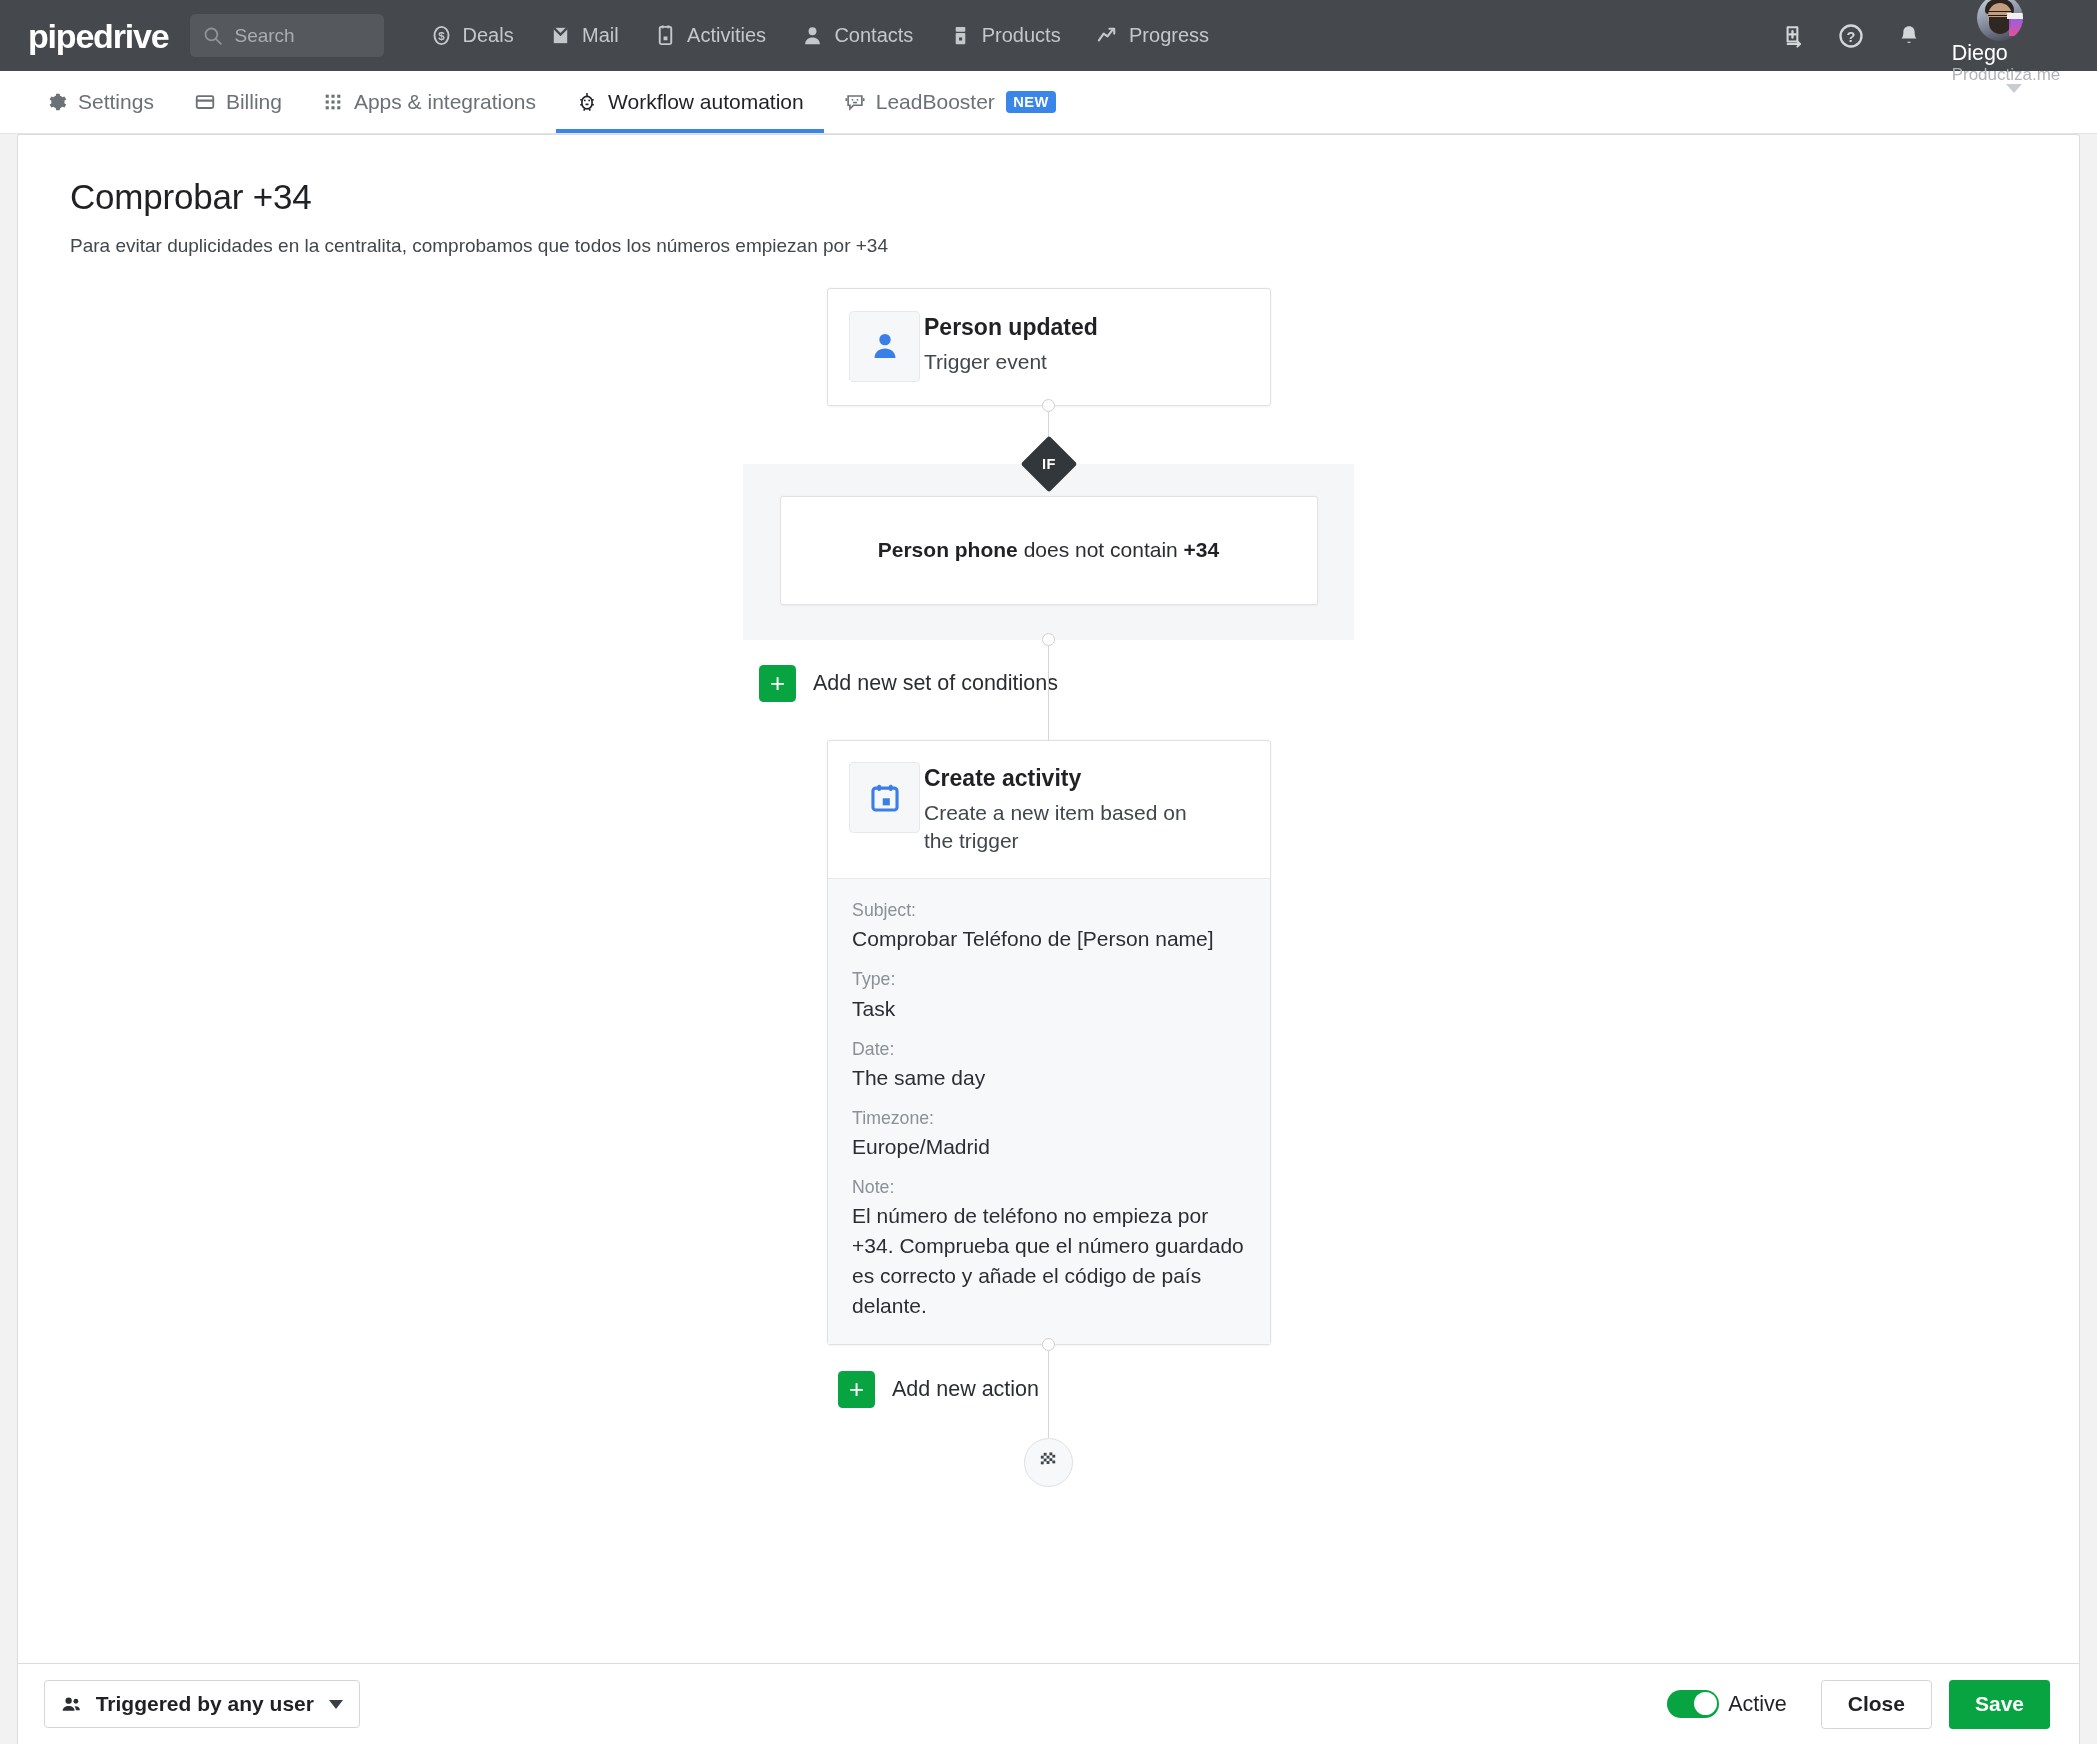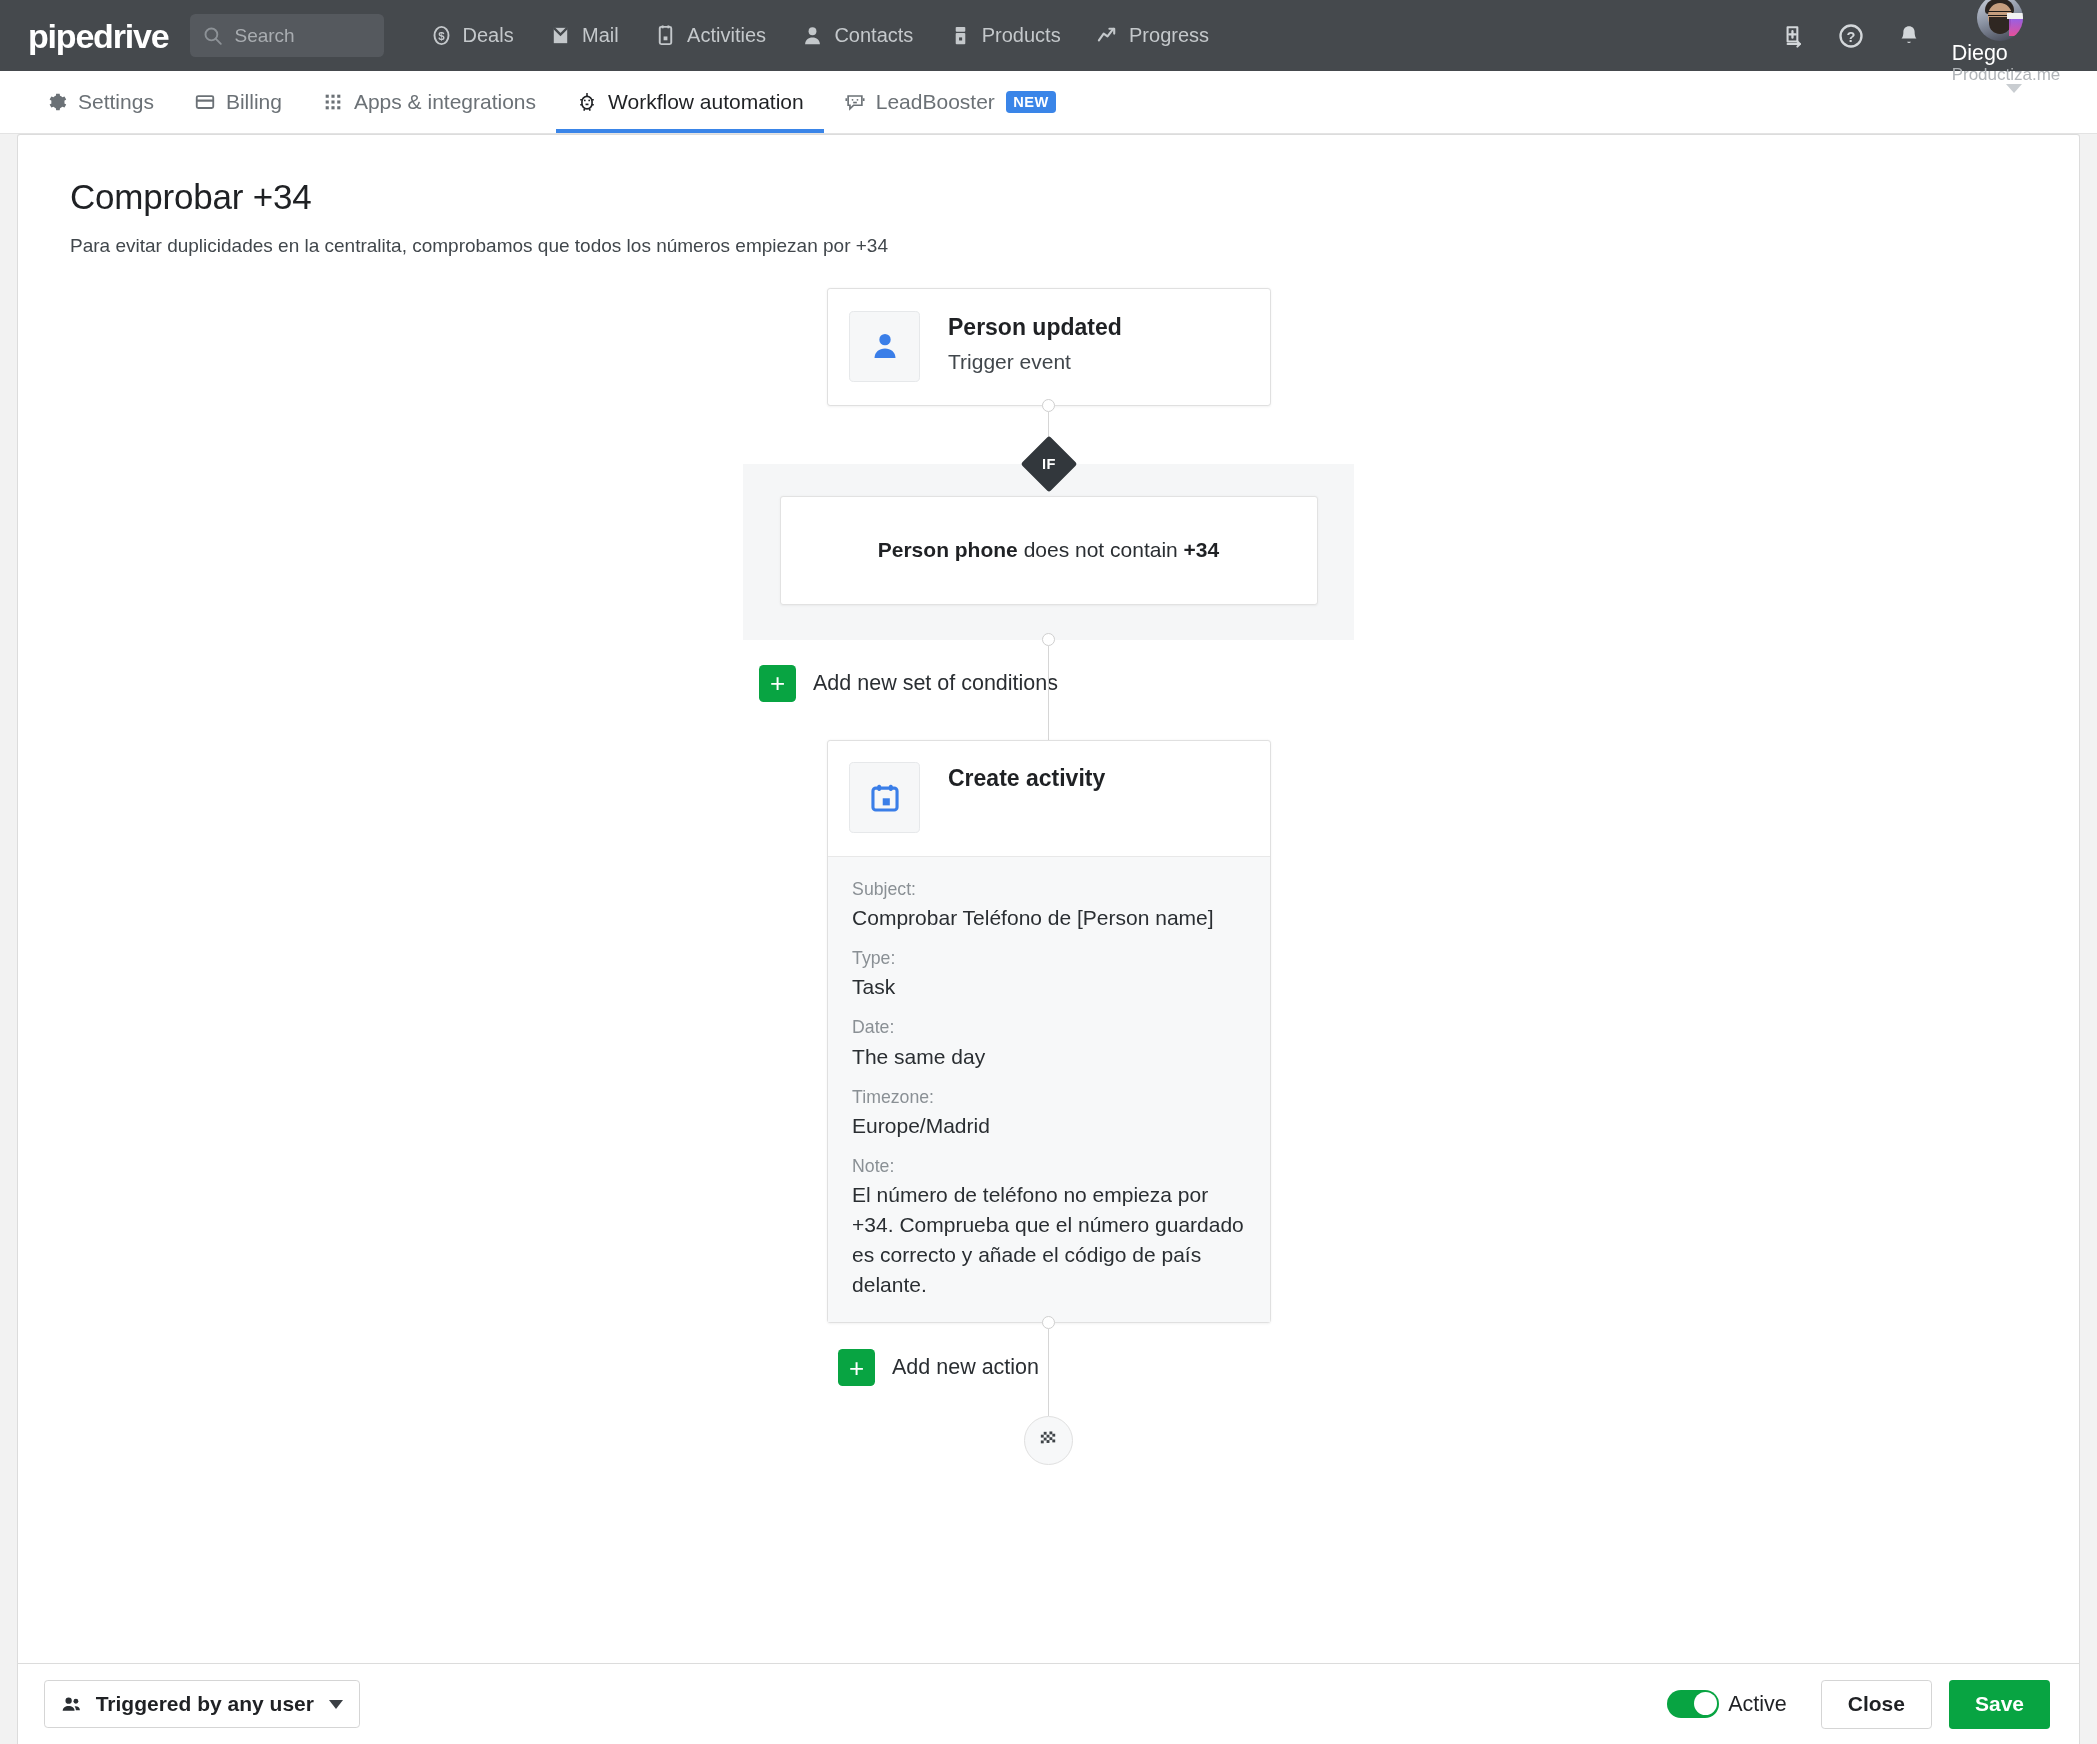--- a/index.html
+++ b/index.html
@@ -158,21 +158,21 @@
   .node-card {
     width: 444px;
     background:#ffffff;
     border:0.8px solid #e0e0e0;
     border-radius:3.1px;
     box-shadow: 0 0.8px 2.3px rgba(0,0,0,.055);
     margin: 0 auto;
     position: relative;
     z-index: 3;
   }
-  .node-head { display:flex; padding: 21.5px 21.5px 23px 21.5px; gap: 28px; }
+  .node-head { display:flex; padding: 21.5px 21.5px 23px 21.5px; gap: 4px; }
   .node-icon {
     width: 71px; height: 71px; flex-shrink:0;
     background:#f6f7f8; border:0.8px solid #e6e8ea; border-radius:4.6px;
     display:flex; align-items:center; justify-content:center;
   }
   .node-texts { padding-top: 3.1px; }
   .node-title { font-size: 23px; font-weight:700; color:#1f2124; line-height:1.2; }
   .node-sub { font-size: 21px; color:#41474c; margin-top: 6.1px; line-height:1.32; }
 
   .node-body {
@@ -548,20 +548,21 @@
             <div class="node-icon">
               <svg width="34" height="34" viewBox="0 0 24 24">
                 <rect x="3.5" y="5" width="17" height="15.5" rx="2" fill="none" stroke="#3a7ee8" stroke-width="2.2"></rect>
                 <rect x="6.6" y="2.6" width="2.6" height="4.4" rx="1.1" fill="#3a7ee8"></rect>
                 <rect x="14.8" y="2.6" width="2.6" height="4.4" rx="1.1" fill="#3a7ee8"></rect>
                 <rect x="10.4" y="12.2" width="5" height="5" fill="#3a7ee8"></rect>
               </svg>
             </div>
             <div class="node-texts" style="max-width:292px;">
               <div class="node-title">Create activity</div>
+              <div class="node-sub">Create a new item based on the trigger</div>
             </div>
           </div>
 
           <div class="node-body">
 
             <div class="field">
               <div class="field-label">Subject:</div>
               <div class="field-value">Comprobar Teléfono de [Person name]</div>
             </div>
 

